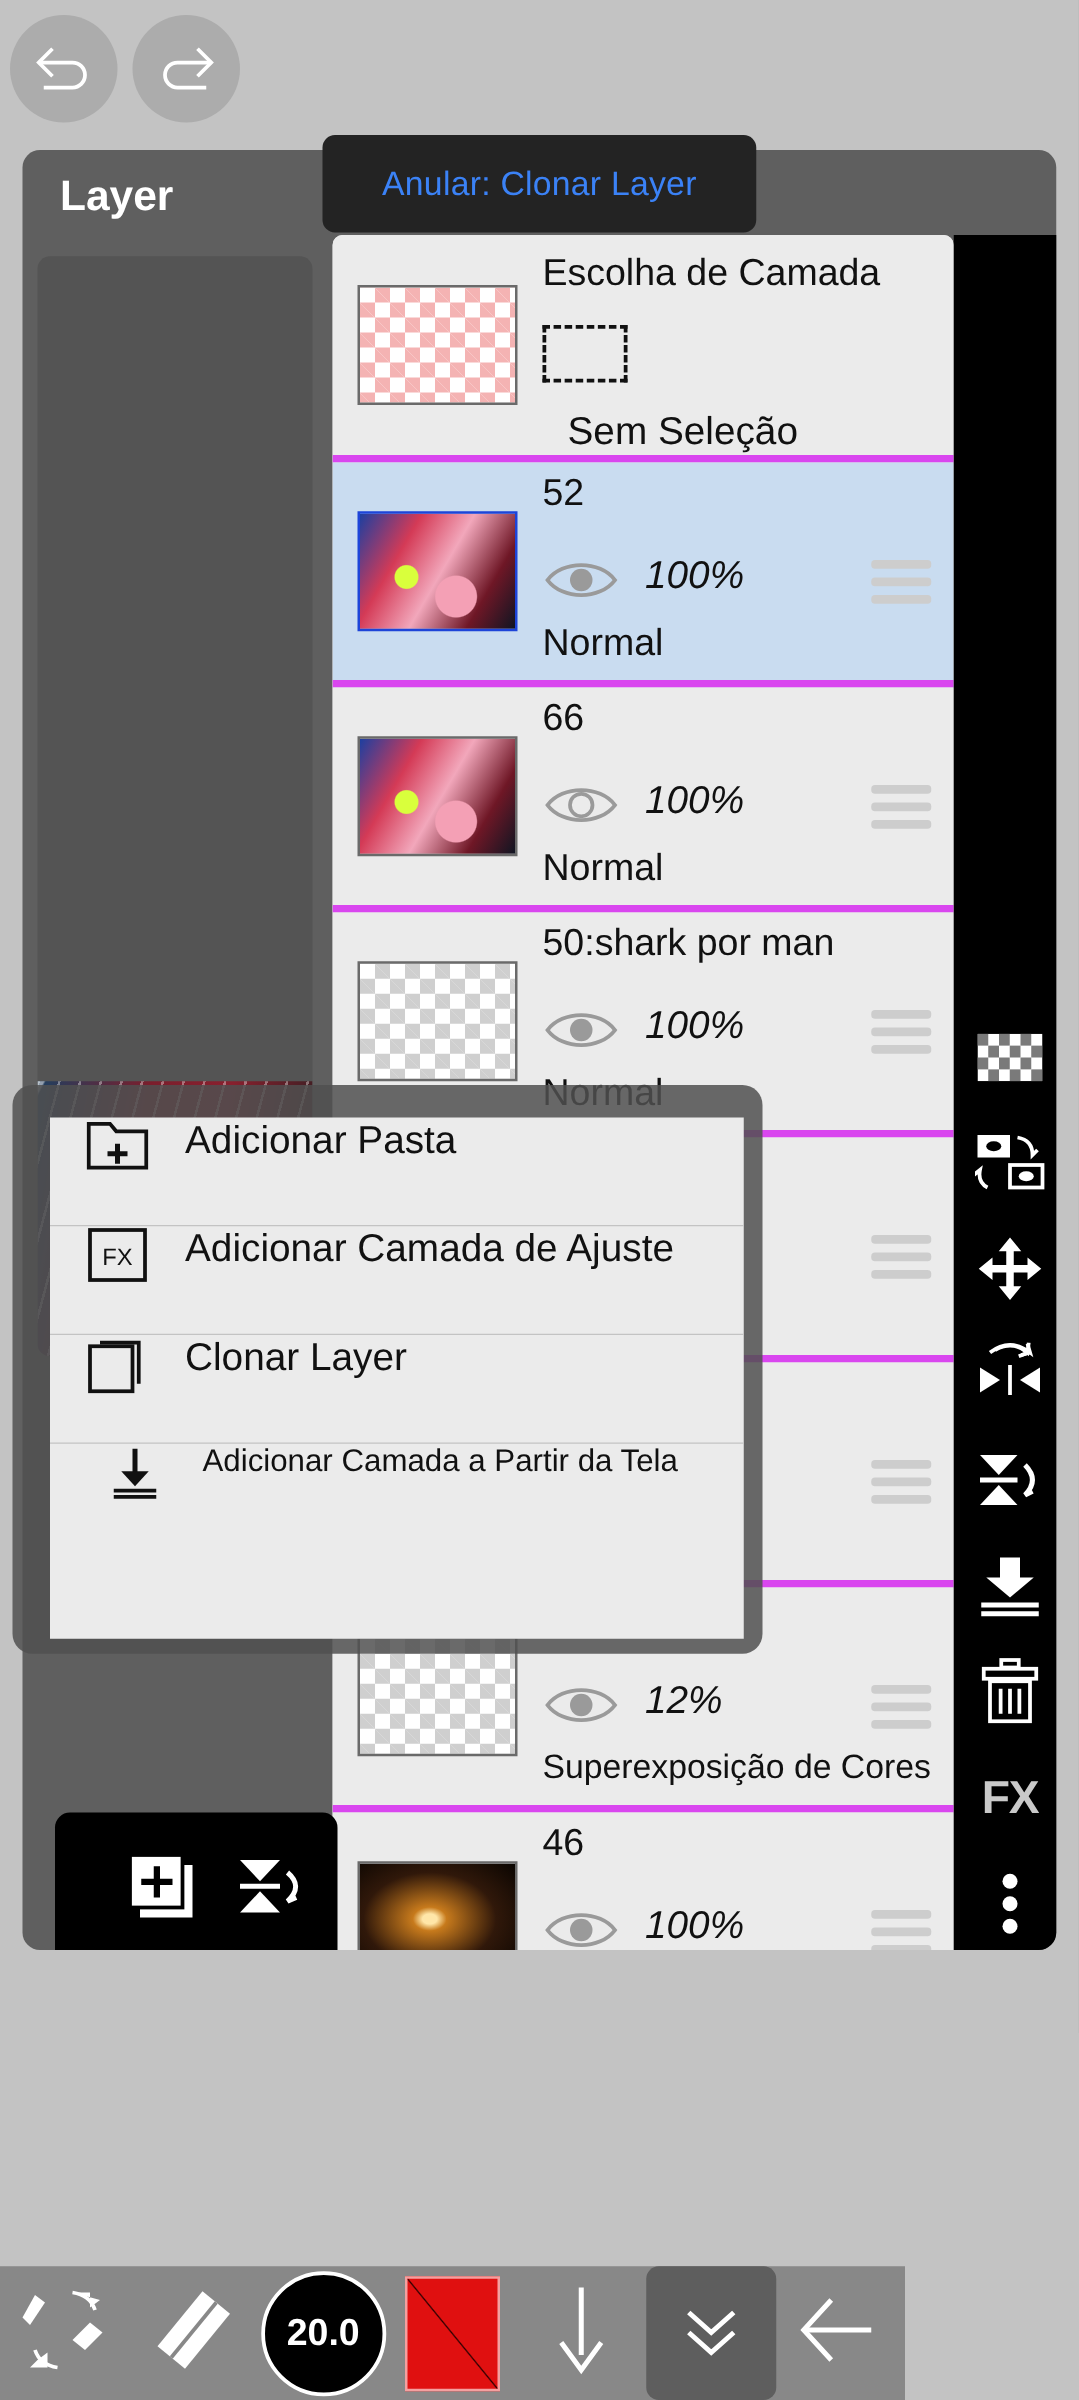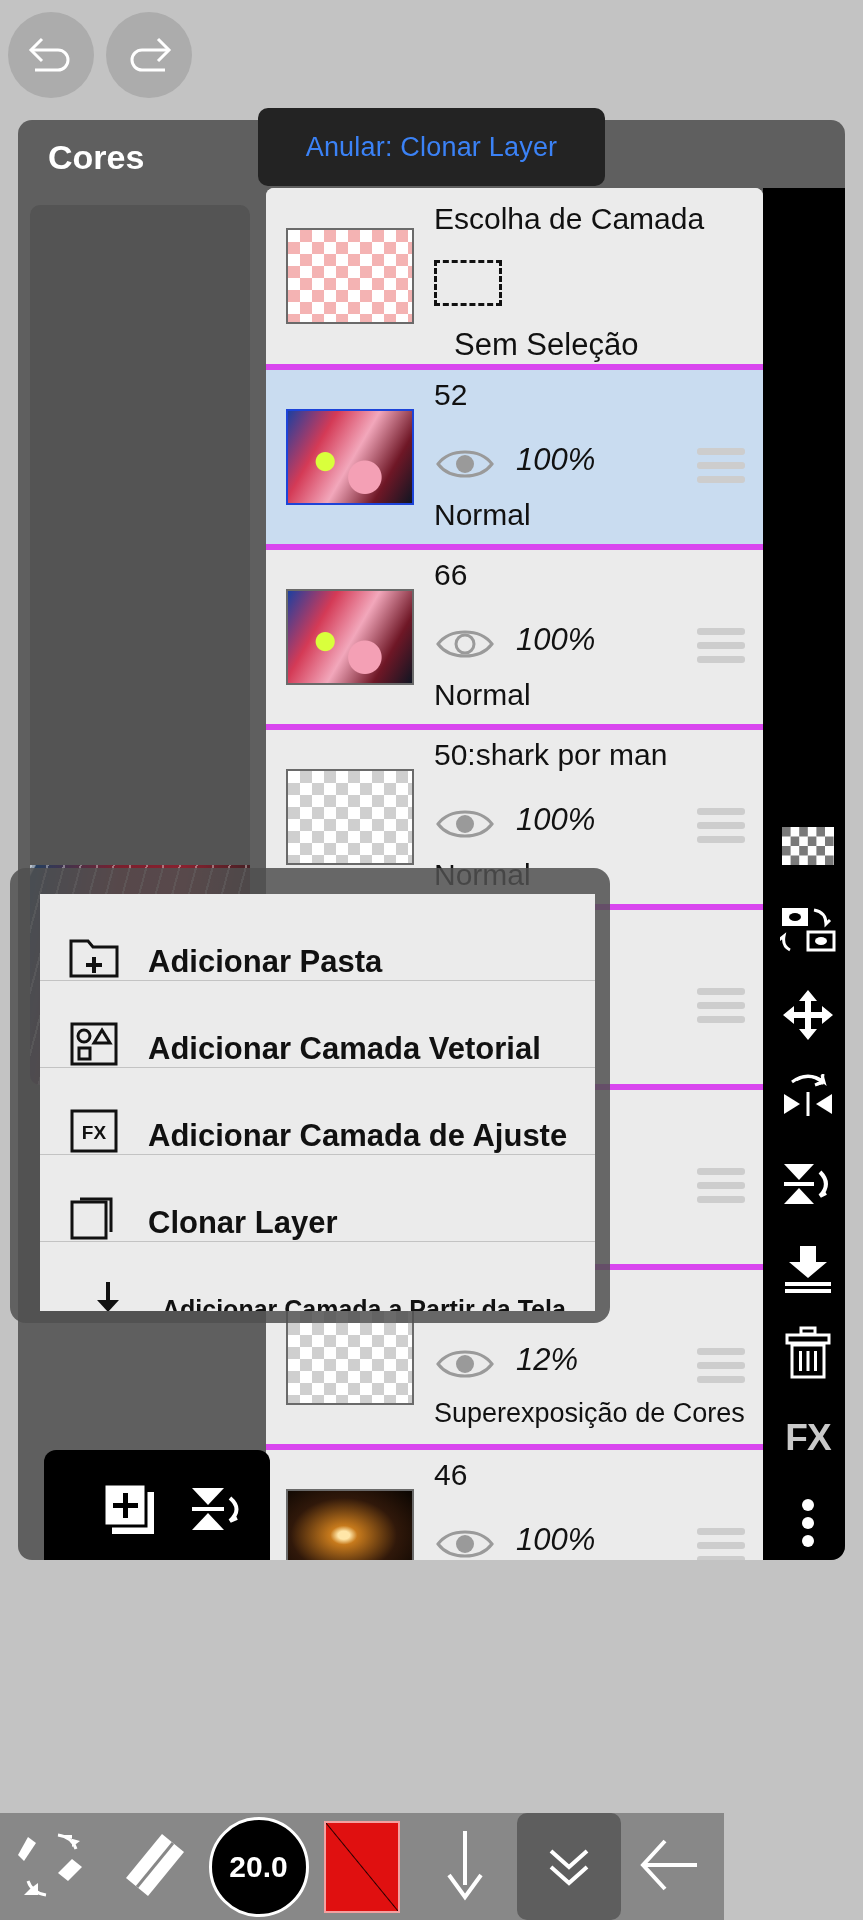--- a/index.html
+++ b/index.html
@@ -169,21 +169,21 @@
     border-radius: 16px; z-index: 50;
   }
   .ctx-menu {
     position: absolute; left: 40px; top: 894px;
     width: 555px; height: 417px;
     background: #ebebeb; z-index: 51; overflow: hidden;
   }
   .ctx-item {
     position: relative; height: 87px;
     border-bottom: 1px solid #c3c3c3;
-    display: flex; align-items: flex-end; font-weight: bold;
+    display: flex; align-items: flex-start;
   }
   .ctx-item:last-child { border-bottom: none; height: 82px; margin-left: 14px; }
   .ctx-ico {
     width: 108px; flex: none;
     display: flex; align-items: center; justify-content: center;
   }
   .ctx-lbl { font-size: 31px; color: #111; }
   .ctx-item.small .ctx-lbl { font-size: 25px; }
 
   
@@ -231,21 +231,21 @@
         </svg>
       </span>
     </div>
   </div>
 
   <div class="tooltip">
     <span>Anular: Clonar Layer</span>
   </div>
 
   <div class="layer-panel">
-    <div class="panel-title">Cores</div>
+    <div class="panel-title">Layer</div>
 
     <div class="preview-box">
       <div class="preview-img">
         <div class="berry" style="left:82px; bottom:40px;"></div>
         <div class="berry" style="left:126px; bottom:30px;"></div>
       </div>
     </div>
 
     <div class="layer-list">
 
@@ -522,31 +522,20 @@
       <span class="ctx-ico">
         <svg width="52" height="44" viewBox="0 0 52 44">
           <path d="M3 40 V5 h17 l5 6 h24 v29 Z" fill="none" stroke="#111" stroke-width="3"></path>
           <rect x="24" y="21" width="4" height="16" fill="#111"></rect>
           <rect x="18" y="27" width="16" height="4" fill="#111"></rect>
         </svg>
       </span>
       <span class="ctx-lbl">Adicionar Pasta</span>
     </div>
 
-    <div class="ctx-item">
-      <span class="ctx-ico">
-        <svg width="50" height="46" viewBox="0 0 50 46">
-          <rect x="3" y="3" width="44" height="40" fill="none" stroke="#111" stroke-width="3"></rect>
-          <circle cx="15" cy="15" r="6" fill="none" stroke="#111" stroke-width="3"></circle>
-          <polygon points="33,9 41,22 25,22" fill="none" stroke="#111" stroke-width="3"></polygon>
-          <rect x="10" y="27" width="11" height="11" fill="none" stroke="#111" stroke-width="3"></rect>
-        </svg>
-      </span>
-      <span class="ctx-lbl">Adicionar Camada Vetorial</span>
-    </div>
 
     <div class="ctx-item">
       <span class="ctx-ico">
         <svg width="50" height="46" viewBox="0 0 50 46">
           <rect x="3" y="3" width="44" height="40" fill="none" stroke="#111" stroke-width="3"></rect>
           <text x="25" y="31" font-family="Liberation Sans, sans-serif" font-size="19" fill="#111" text-anchor="middle">FX</text>
         </svg>
       </span>
       <span class="ctx-lbl">Adicionar Camada de Ajuste</span>
     </div>

